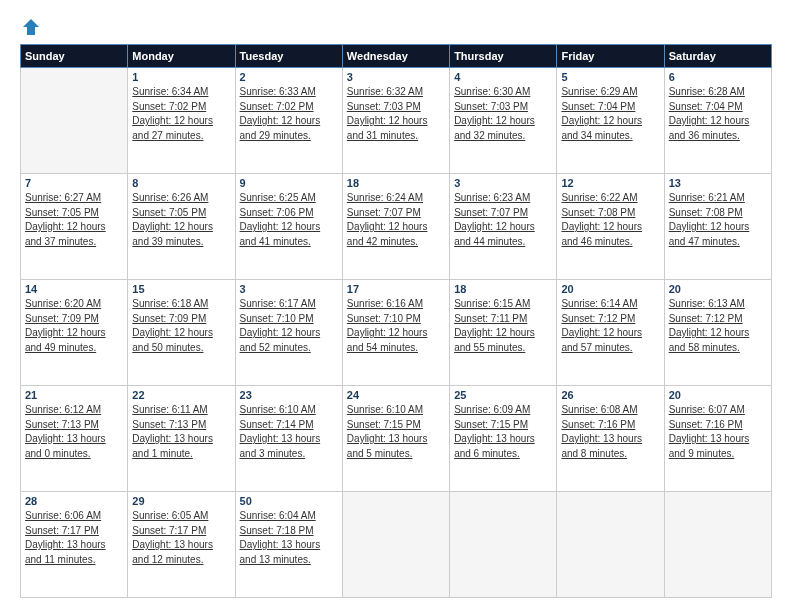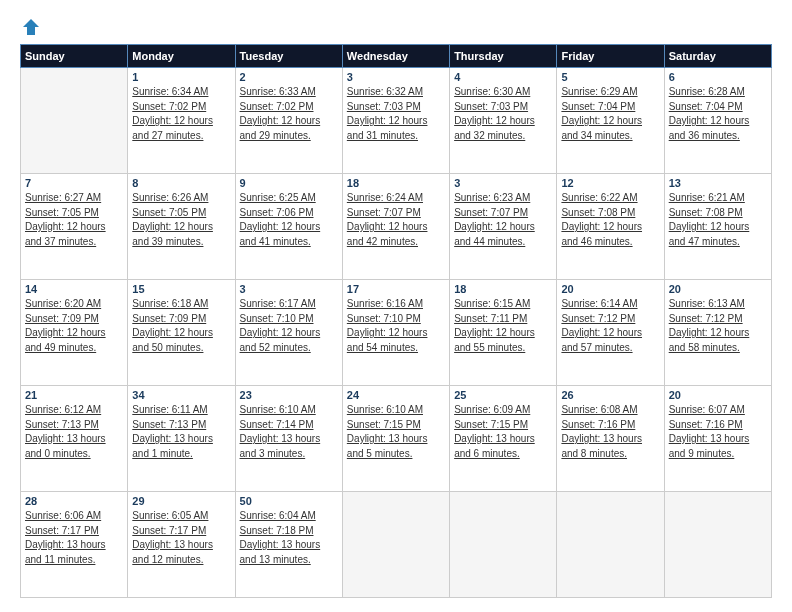--- a/index.html
+++ b/index.html
@@ -223,21 +223,21 @@
             <span class="day-number">20</span>
             <div class="day-info">Sunrise: 6:13 AM<br>Sunset: 7:12 PM<br>Daylight: 12 hours<br>and 58 minutes.</div>
           </td>
         </tr>
         <tr class="week-row">
           <td>
             <span class="day-number">21</span>
             <div class="day-info">Sunrise: 6:12 AM<br>Sunset: 7:13 PM<br>Daylight: 13 hours<br>and 0 minutes.</div>
           </td>
           <td>
-            <span class="day-number">34</span>
+            <span class="day-number">22</span>
             <div class="day-info">Sunrise: 6:11 AM<br>Sunset: 7:13 PM<br>Daylight: 13 hours<br>and 1 minute.</div>
           </td>
           <td>
             <span class="day-number">23</span>
             <div class="day-info">Sunrise: 6:10 AM<br>Sunset: 7:14 PM<br>Daylight: 13 hours<br>and 3 minutes.</div>
           </td>
           <td>
             <span class="day-number">24</span>
             <div class="day-info">Sunrise: 6:10 AM<br>Sunset: 7:15 PM<br>Daylight: 13 hours<br>and 5 minutes.</div>
           </td>

